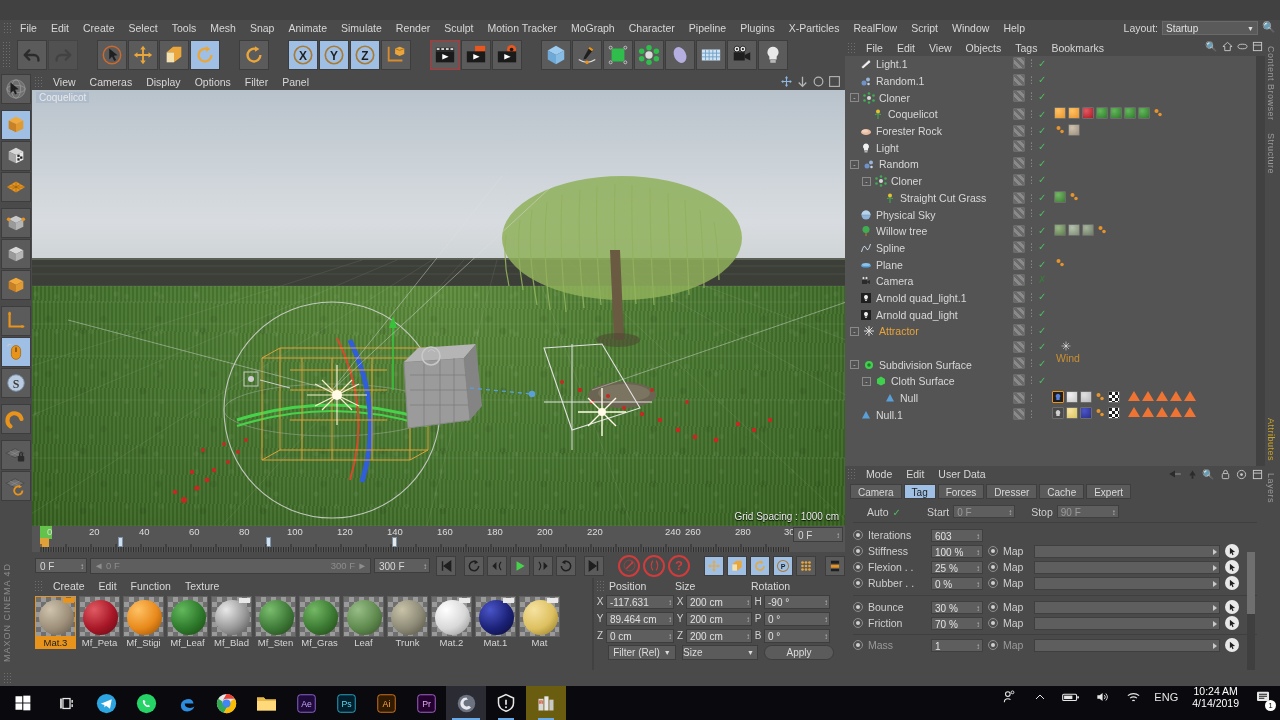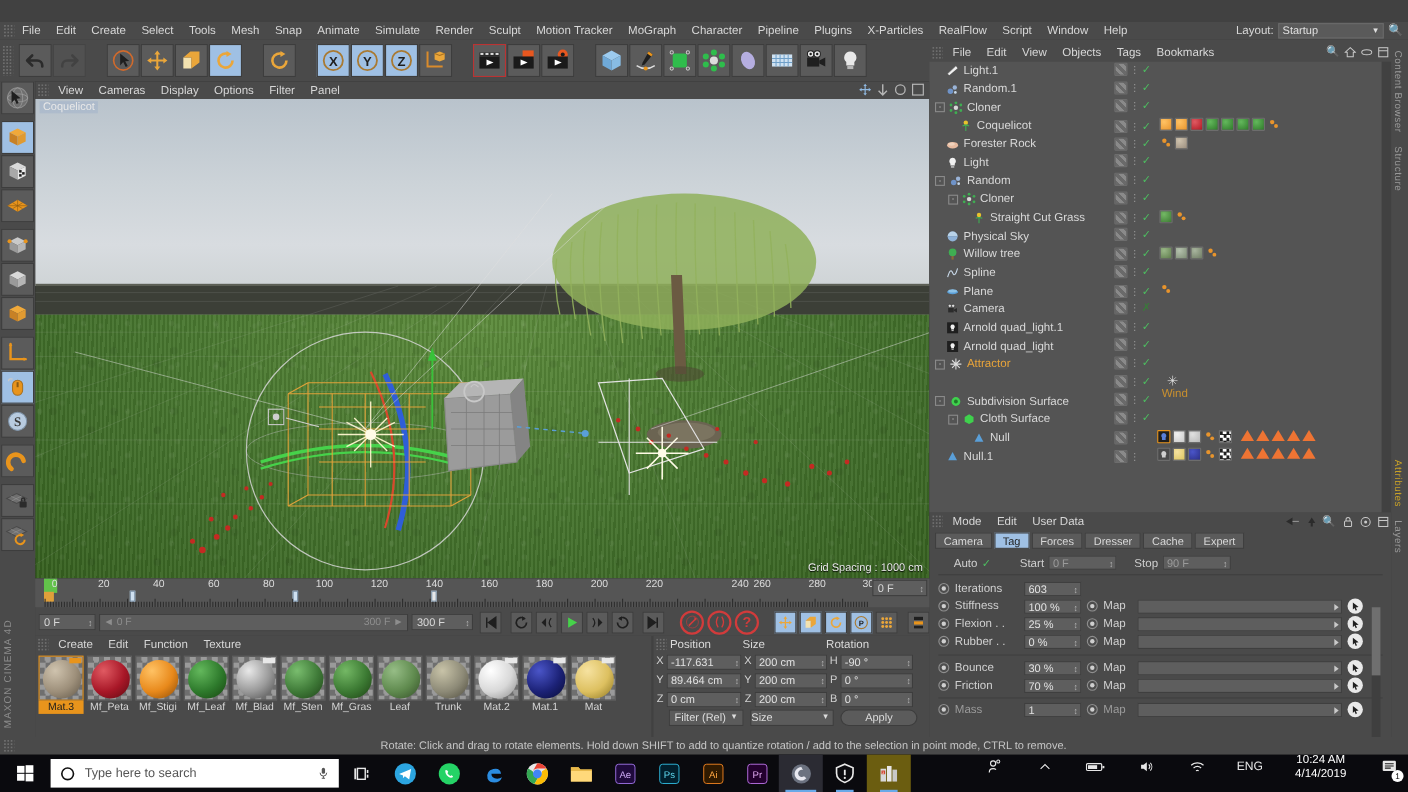--- a/index.html
+++ b/index.html
@@ -165,21 +165,21 @@
   .statusbar .sgrip{width:10px;height:12px;margin:0 3px;background-image:radial-gradient(#6e6e6e 1px,transparent 1px);background-size:3px 3px;}
 
   
   .taskbar{position:absolute;left:0;top:686px;width:1280px;height:34px;background:#0a0a0e;display:flex;align-items:center;}
   .startbtn{width:46px;height:34px;display:flex;align-items:center;justify-content:center;}
   .searchbox{width:262px;height:26px;background:#ffffff;display:flex;align-items:center;gap:8px;padding:0 8px;}
   .searchbox .stxt{font-size:11.5px;color:#555;flex:1;}
   .tbicon{width:40px;height:34px;display:flex;align-items:center;justify-content:center;position:relative;}
   .tbicon.active:after{content:"";position:absolute;left:6px;bottom:0;width:28px;height:2px;background:#69a9e8;}
   .tbicon.openapp:after{content:"";position:absolute;left:12px;bottom:0;width:16px;height:2px;background:#69a9e8;}
-  .tray{position:absolute;right:0;top:0;height:22px;display:flex;align-items:center;gap:16px;padding-right:2px;}
+  .tray{position:absolute;right:0;top:0;height:22px;display:flex;align-items:center;gap:1px;padding-right:2px;}
   .trayico{width:30px;height:34px;display:flex;align-items:center;justify-content:center;color:#e6e6e6;font-size:12px;}
   .clock{padding:0 8px;text-align:center;color:#fff;font-size:10.5px;line-height:12px;}
 </style>
 </head>
 <body>
 
 <div class="app">
 
 
   <div class="menubar">
@@ -1666,47 +1666,35 @@
   <div class="vtabs">
     <div class="vtab dim">Content Browser</div>
     <div class="vtab dim">Structure</div>
     <div class="vtab" style="margin-top:232px">Attributes</div>
     <div class="vtab dim">Layers</div>
   </div>
 
   <div class="statusbar">
     <div class="sgrip"></div>
     <div style="width:330px;white-space:nowrap;margin-top:48px;">Azimuth: 211.4°, Altitude: -7.8°  NE</div>
-    <div style="white-space:nowrap;">Rotate: Click and drag to rotate elements. Hold down SHIFT to add to quantize rotation / add to the selection in point mode, CTRL to remove.</div>
   </div>
 
 </div>
 
 <div class="taskbar">
   <div class="startbtn">
     <svg width="18" height="18" viewBox="0 0 24 24">
         <g fill="#ffffff">
           <rect x="2" y="3" width="9" height="8.4"></rect>
           <rect x="12.4" y="2.2" width="9.4" height="9.2"></rect>
           <rect x="2" y="12.6" width="9" height="8.4"></rect>
           <rect x="12.4" y="12.6" width="9.4" height="9.2"></rect>
         </g>
       </svg>
   </div>
-  <div class="searchbox">
-    <svg width="15" height="15" viewBox="0 0 24 24">
-        <circle cx="12" cy="12" r="8.5" fill="none" stroke="#111" stroke-width="2.4"></circle>
-      </svg>
-    <span class="stxt">Type here to search</span>
-    <svg width="12" height="14" viewBox="0 0 24 24">
-        <rect x="9" y="2" width="6" height="11" rx="3" fill="#555"></rect>
-        <path d="M6 11 a6 6 0 0 0 12 0" fill="none" stroke="#555" stroke-width="1.8"></path>
-        <path d="M12 17 V21 M9 21 H15" stroke="#555" stroke-width="1.8"></path>
-      </svg>
-  </div>
   <div class="tbicon">
     <svg width="17" height="17" viewBox="0 0 24 24">
         <rect x="3" y="5" width="2.4" height="14" fill="#e8e8e8"></rect>
         <rect x="7" y="5" width="10" height="14" fill="none" stroke="#e8e8e8" stroke-width="1.8"></rect>
         <rect x="19" y="7" width="2" height="4" fill="#e8e8e8"></rect>
         <rect x="19" y="13" width="2" height="4" fill="#e8e8e8"></rect>
       </svg>
   </div>
   <div class="tbicon">
     <svg width="21" height="21" viewBox="0 0 24 24">

